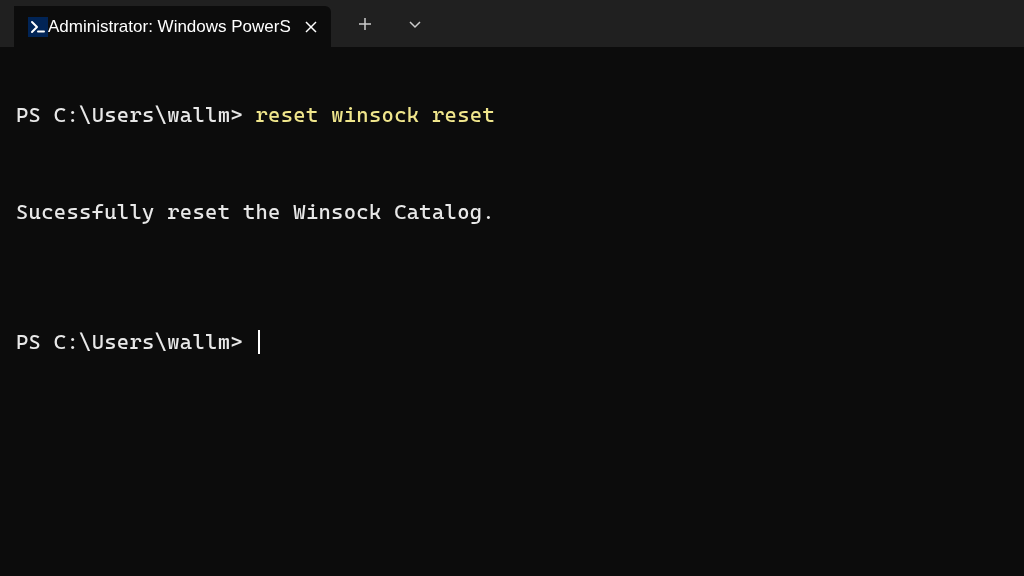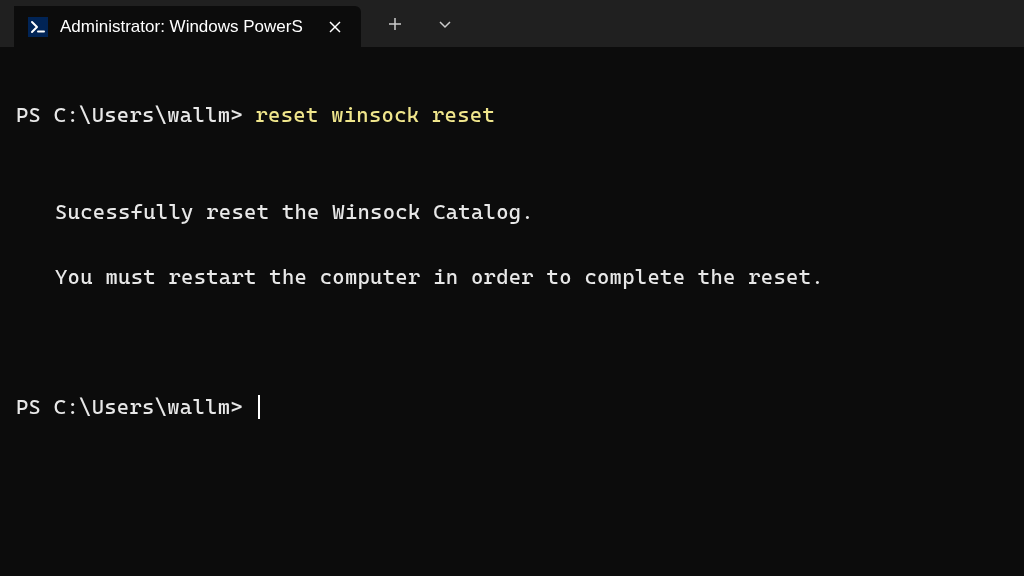--- a/index.html
+++ b/index.html
@@ -15,24 +15,24 @@
       height: 48px;
       background: #202020;
       display: flex;
       align-items: stretch;
       border-bottom: 1px solid #0c0c0c;
     }
     .tab {
       display: flex;
       align-items: center;
       background: #0c0c0c;
-      padding: 0 14px 0 14px;
+      padding: 0 8px 0 14px;
       min-width: 300px;
       max-width: 400px;
-      gap: 12px;
+      gap: 0;
       border-top-right-radius: 6px;
       margin-left: 14px;
       margin-top: 6px;
     }
     .tab-icon {
       width: 20px;
       height: 20px;
       background: #012456;
       display: flex;
       align-items: center;
@@ -78,21 +78,21 @@
     .terminal {
       padding: 18px 16px;
       font-size: 21px;
       line-height: 1.55;
       letter-spacing: 0.3px;
       white-space: pre;
       font-weight: 500;
     }
     .prompt { color: #e8e8e8; }
     .cmd { color: #f0e68c; }
-    .output { color: #e8e8e8; display: block; margin-left: 39px; }
+    .output { color: #e8e8e8; display: block; }
     .blank { display: block; height: 1.55em; }
     .cursor {
       display: inline-block;
       width: 2px;
       height: 24px;
       background: #ffffff;
       vertical-align: middle;
       margin-left: 2px;
       position: relative;
       top: -2px;
@@ -129,16 +129,15 @@
           <path d="M3 6 L8 11 L13 6" stroke="#cccccc" stroke-width="1.5" fill="none"></path>
         </svg>
     </span>
   </div>
 </div>
 
 <div class="terminal">
 <span class="prompt"><span>PS C:\Users\wallm&gt; </span><span class="cmd">reset winsock reset</span></span>
 <span class="blank"></span>
 <span class="output">Sucessfully reset the Winsock Catalog.</span>
-<span class="output">You must restart the computer in order to complete the reset.</span>
 <span class="blank"></span>
 <span class="prompt"><span>PS C:\Users\wallm&gt; </span><span class="cursor"></span></span>
 </div>
 
 </body></html>

